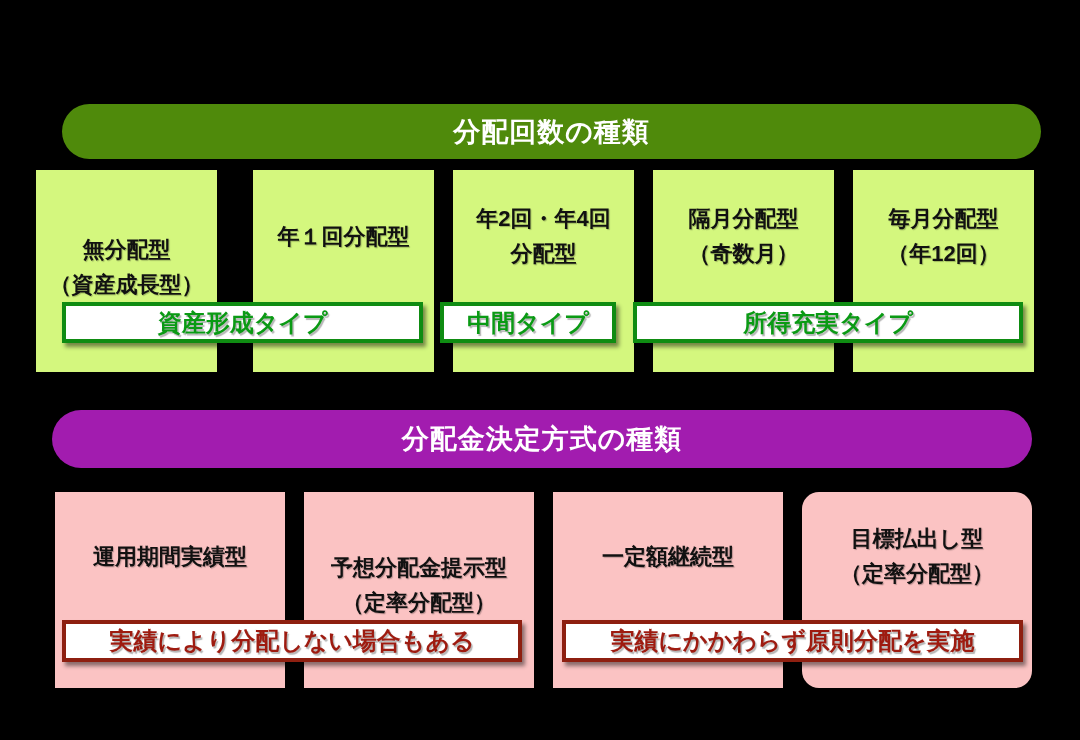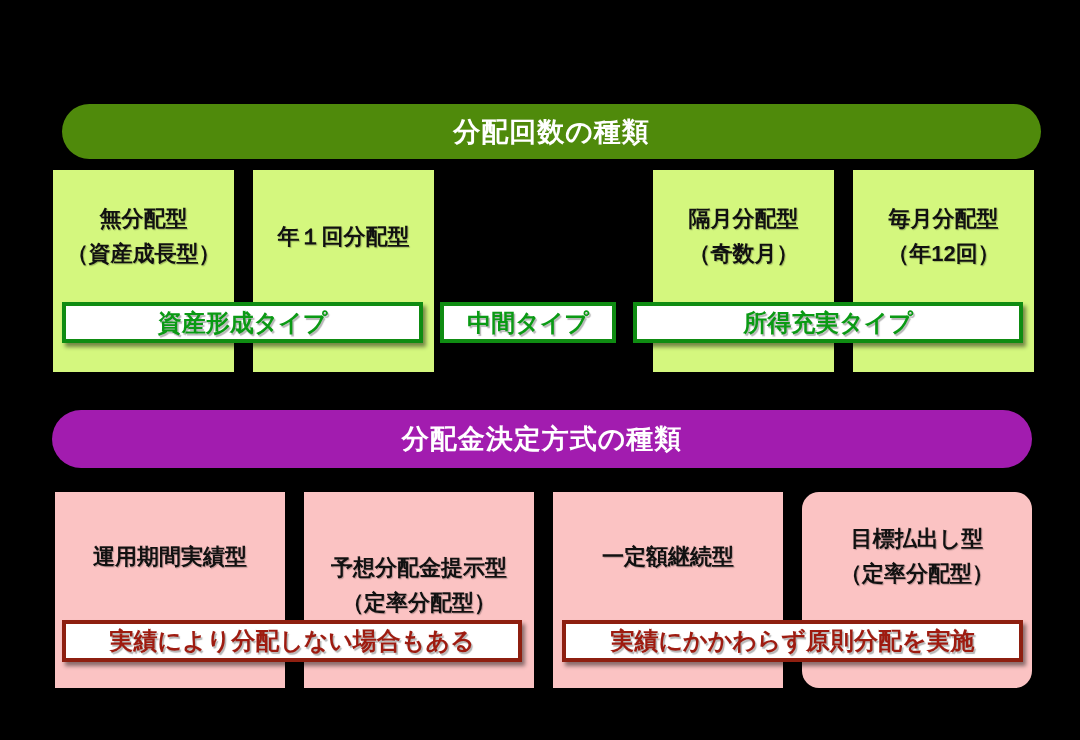--- a/index.html
+++ b/index.html
@@ -22,21 +22,21 @@
   .gbox,.pbox{
     position:absolute;
     display:flex;align-items:center;justify-content:center;
     box-sizing:border-box;
     font-weight:bold;color:#111111;font-size:22px;
     text-align:center;
   }
   .gbox{top:170px;height:202px;width:181px;background:#d4f77e;padding-bottom:70px;}
   .pbox{top:492px;height:196px;width:230px;background:#fbc3c3;padding-bottom:68px;}
   .gbox .bt,.pbox .bt{white-space:pre-line;line-height:35px;text-shadow:1px 1px 1px rgba(0,0,0,0.25);}
-  .gb1{left:53px;}  .gb2{left:253px;} .gb3{left:453px;} .gb4{left:653px;} .gb5{left:853px;}
+  .gb1{left:36px;align-items:flex-end;}  .gb2{left:253px;} .gb3{left:453px;} .gb4{left:653px;} .gb5{left:853px;}
   .pb1{left:55px;}  .pb2{left:304px;align-items:flex-end;} .pb3{left:553px;} .pb4{left:802px;border-radius:17px;}
   
   .tlabel{
     position:absolute;top:302px;height:41px;
     box-sizing:border-box;
     background:#ffffff;border:4px solid #0f8c12;
     display:flex;align-items:center;justify-content:center;
     color:#0a9a14;font-weight:bold;font-size:24px;
     box-shadow:3px 4px 4px rgba(0,0,0,0.45);
     text-shadow:1.5px 1.5px 1px rgba(90,90,90,0.45);
@@ -64,20 +64,24 @@
   <div class="pill pill-green">
     <span>分配回数の種類</span>
   </div>
 
   <div class="gbox gb1">
     <span class="bt">無分配型
 （資産成長型）</span>
   </div>
   <div class="gbox gb2">
     <span class="bt">年１回分配型</span>
+  </div>
+  <div class="gbox gb3">
+    <span class="bt">年2回・年4回
+分配型</span>
   </div>
   <div class="gbox gb4">
     <span class="bt">隔月分配型
 （奇数月）</span>
   </div>
   <div class="gbox gb5">
     <span class="bt">毎月分配型
 （年12回）</span>
   </div>
 

